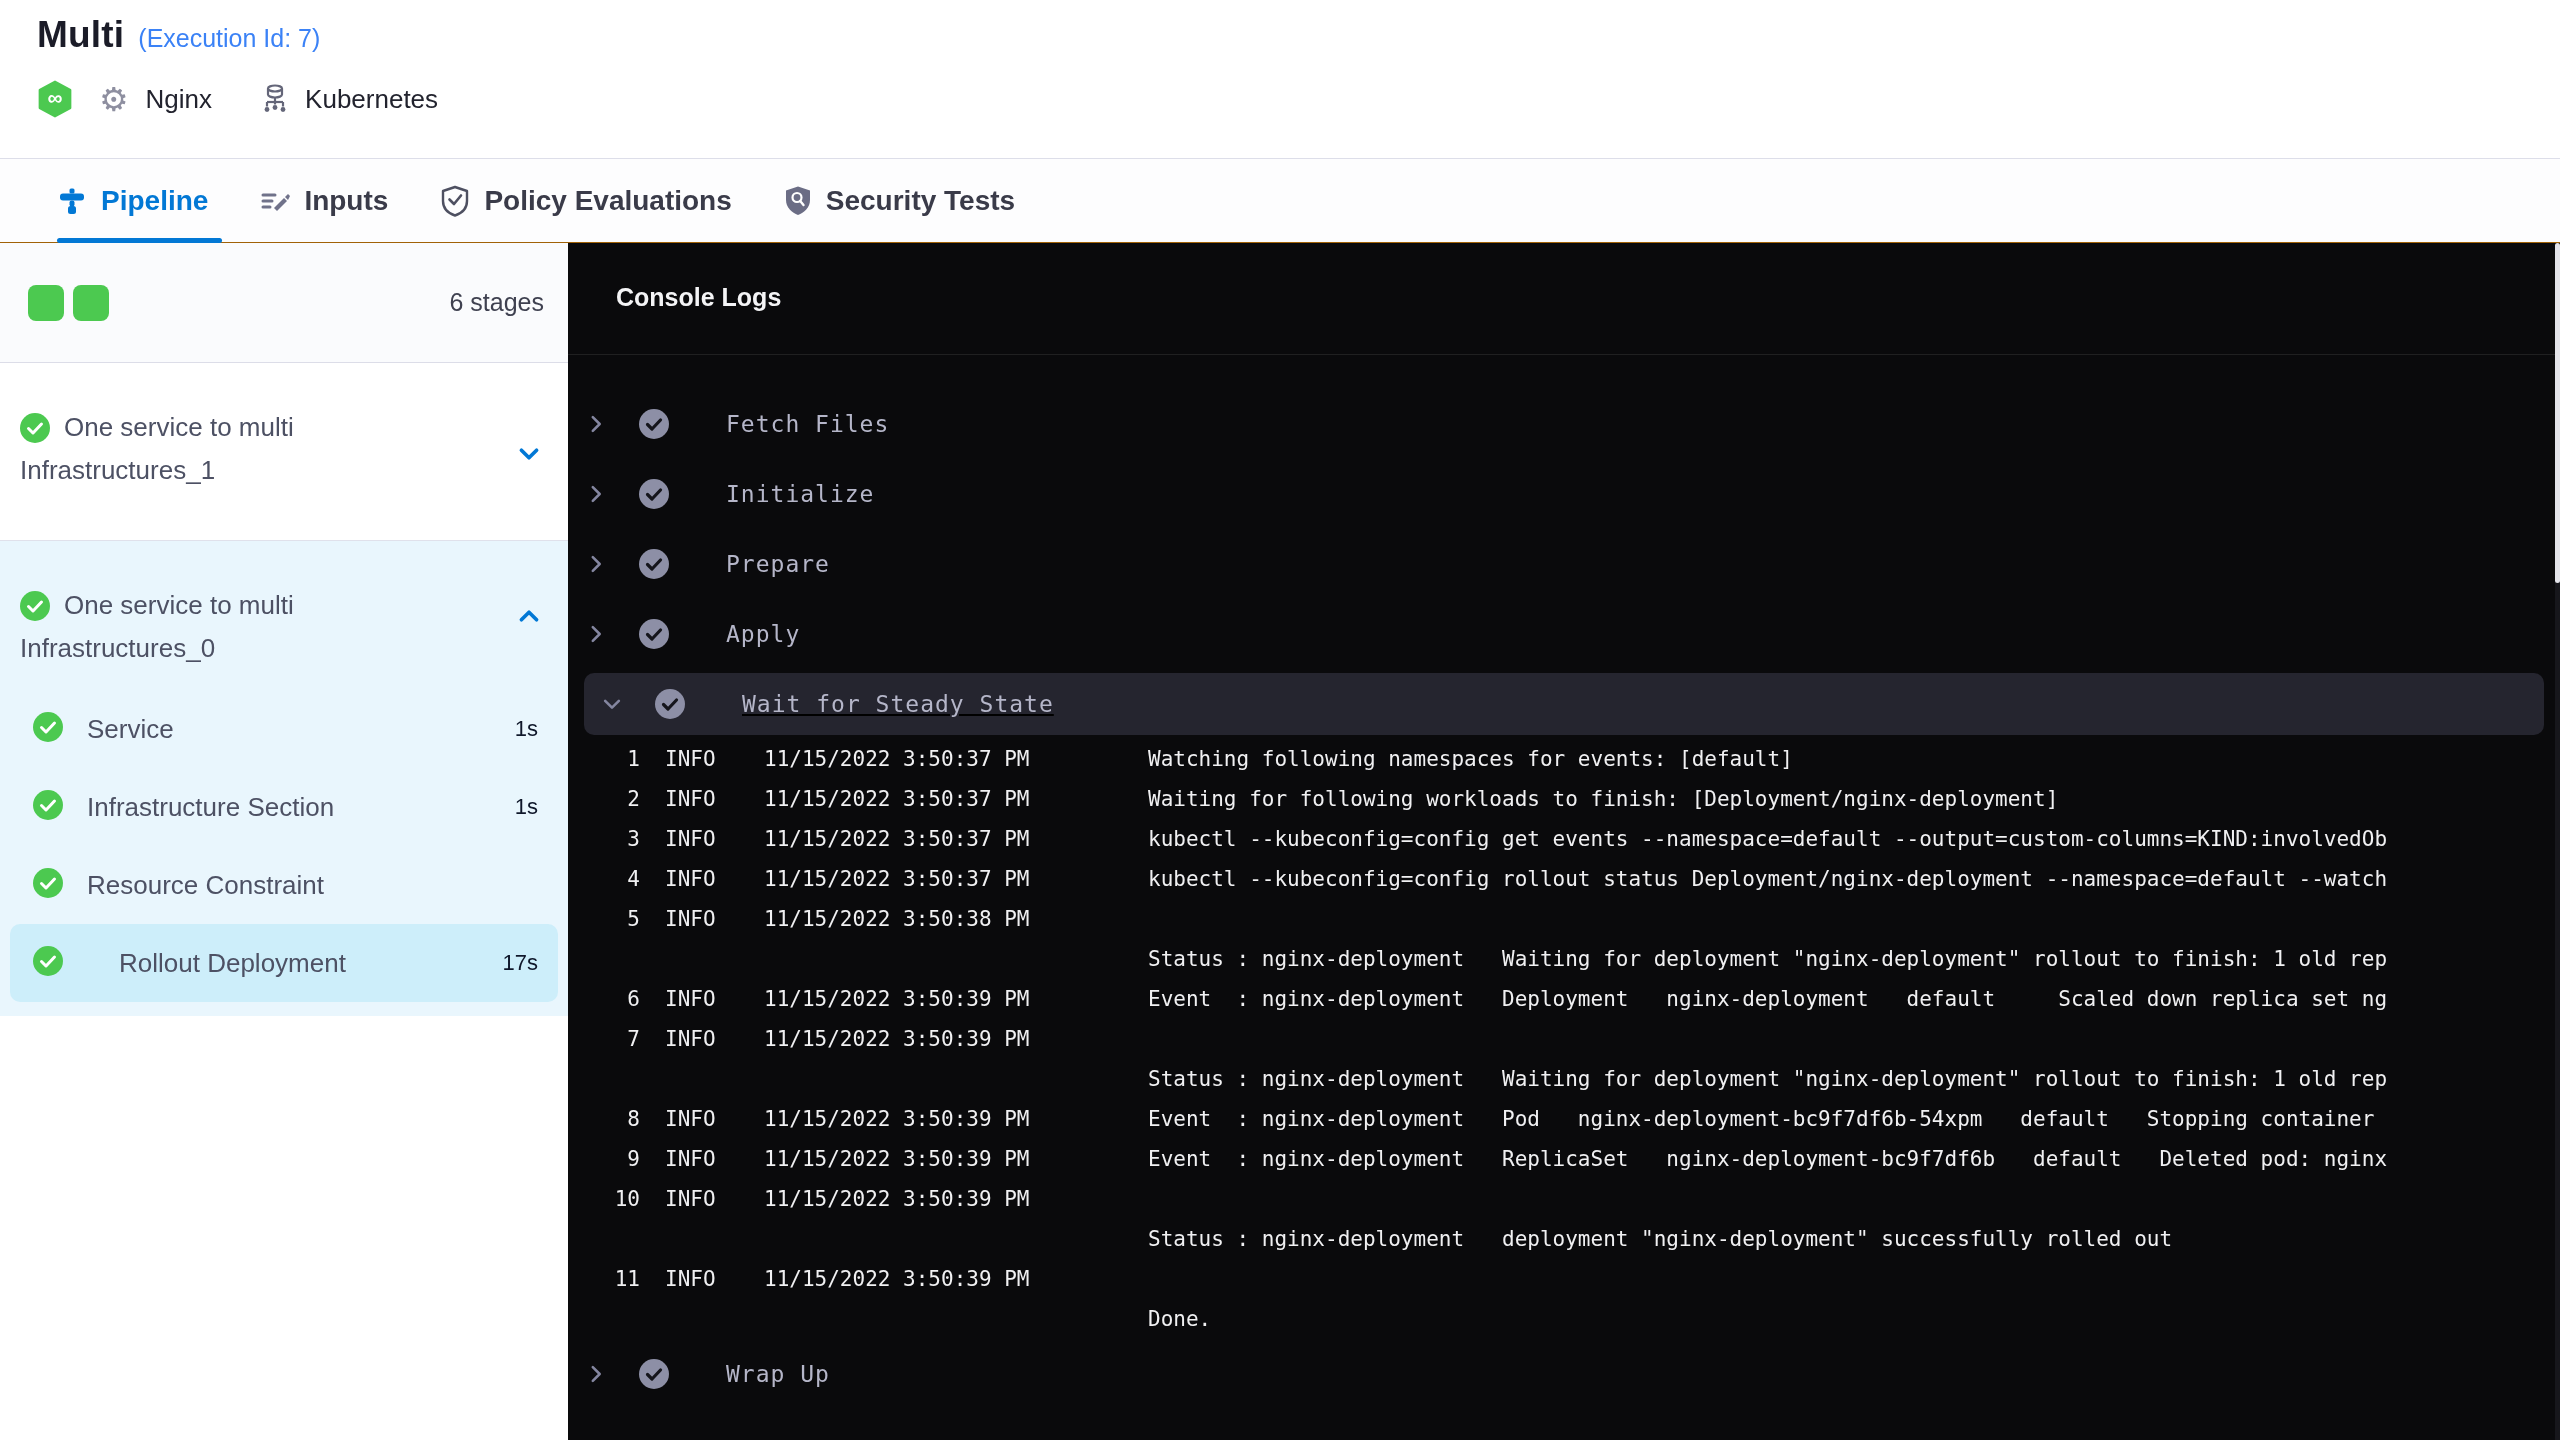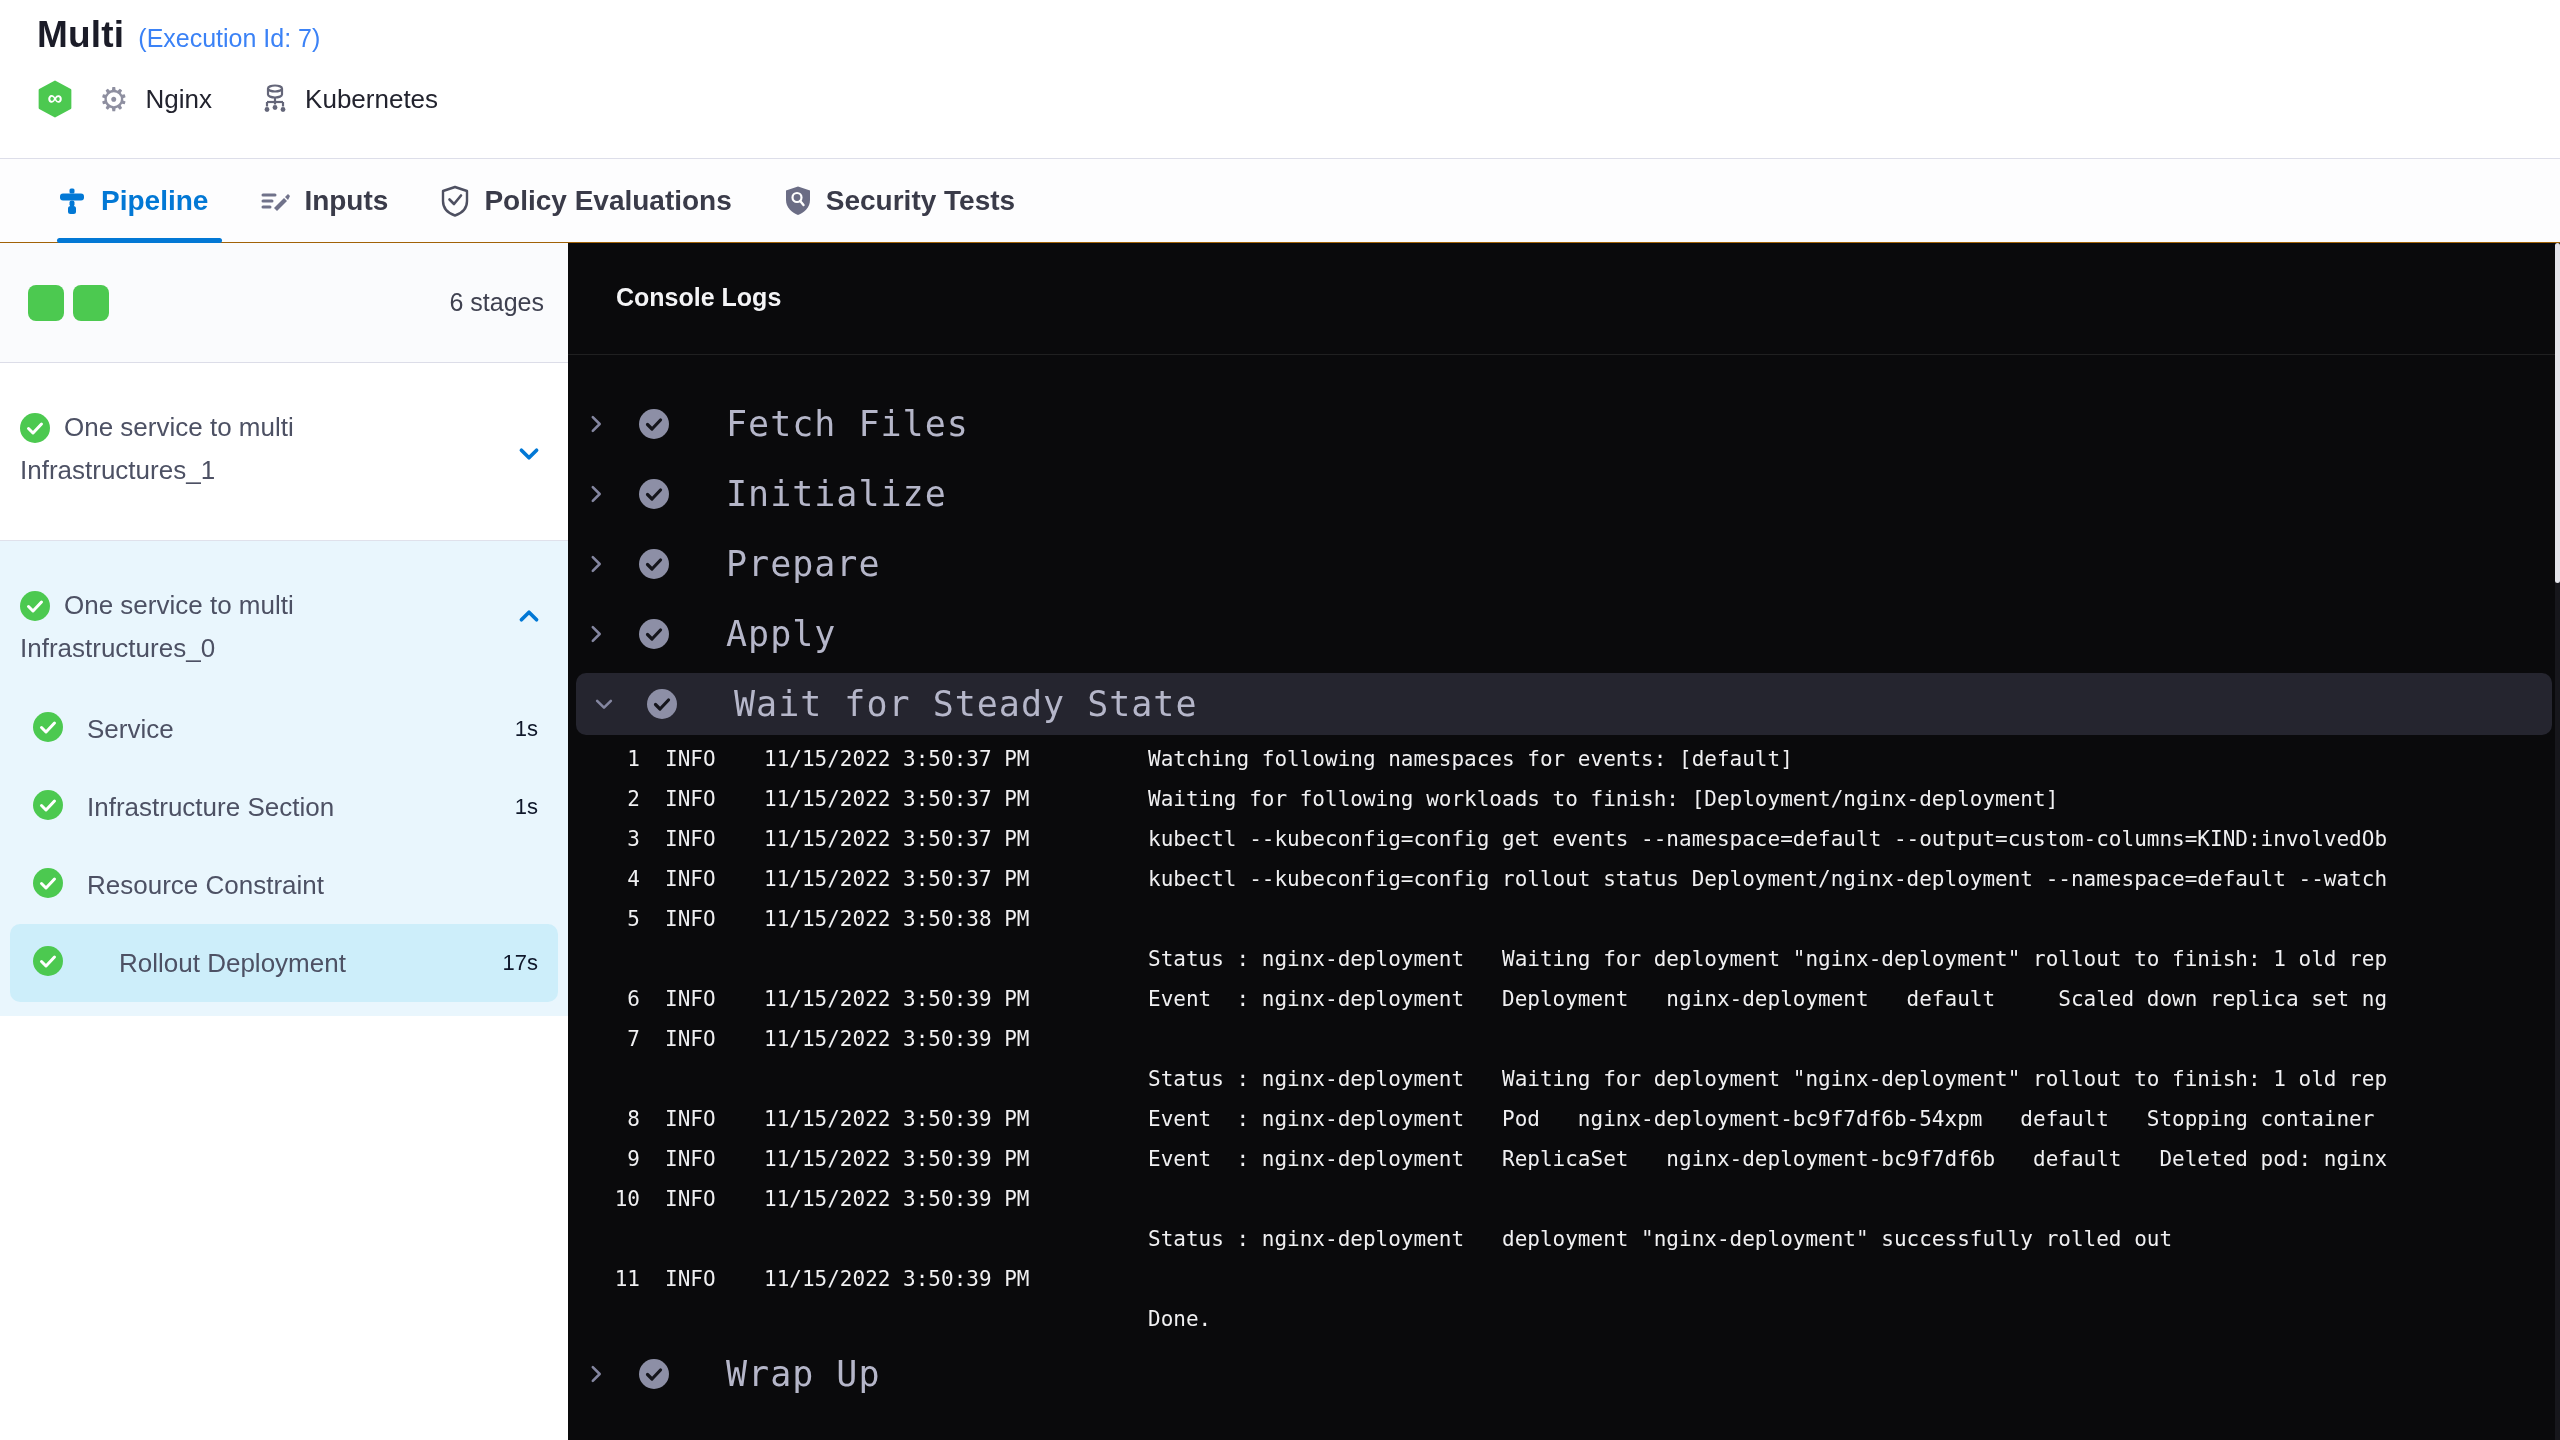--- a/index.html
+++ b/index.html
@@ -57,25 +57,25 @@
   .sub-dur { margin-left:auto; font-size:22px; color:#0f172a; }
   .sub.selected { background:#cdeefa; border-radius:10px; margin:0 10px;
     padding:0 20px 0 23px;gap:32px; }
 
   
   .console { flex:1; min-width:0; background:#0a0a0c; position:relative; overflow:hidden; }
   .console-title { padding:40px 0 0 48px; font-size:25px; font-weight:700; color:#f4f4f6; }
   .console-divider { margin-top:42px; border-top:1px solid rgba(255,255,255,.09); }
   .steps { padding-top:34px; }
   .step-row { height:70px; display:flex; align-items:center; padding-left:16px; cursor:pointer; }
-  .step-row.expanded { height:62px; margin:4px 8px; background:#25252f; border-radius:10px; }
+  .step-row.expanded { height:62px; margin:4px 16px; background:#25252f; border-radius:10px;text-decoration:underline; }
   .s-chev { width:24px; display:flex; justify-content:center; }
   .s-check { margin-left:30px; display:flex; }
   .s-label { margin-left:56px; font-family:"DejaVu Sans Mono","Liberation Mono",monospace;
-    font-size:35px; letter-spacing:1px; color:#b5b6c9; }
+    font-size:23px; letter-spacing:1px; color:#b5b6c9; }
   .logs { font-family:"DejaVu Sans Mono","Liberation Mono",monospace; font-size:21px;
     line-height:40px; color:#f0f0f2; }
   .log-row { display:grid; grid-template-columns:72px 124px 384px 1fr; }
   .c-num { text-align:right; }
   .c-lvl { padding-left:25px; }
   .c-msg { white-space:pre; overflow:hidden; }
   .scroll-track { position:absolute; top:0; right:0; width:5px; height:100%; background:#17171c; }
   .scroll-thumb { position:absolute; top:0; right:0; width:5px; height:340px;
     background:#e4e4ea; border-radius:3px; cursor:pointer; }
 </style>

